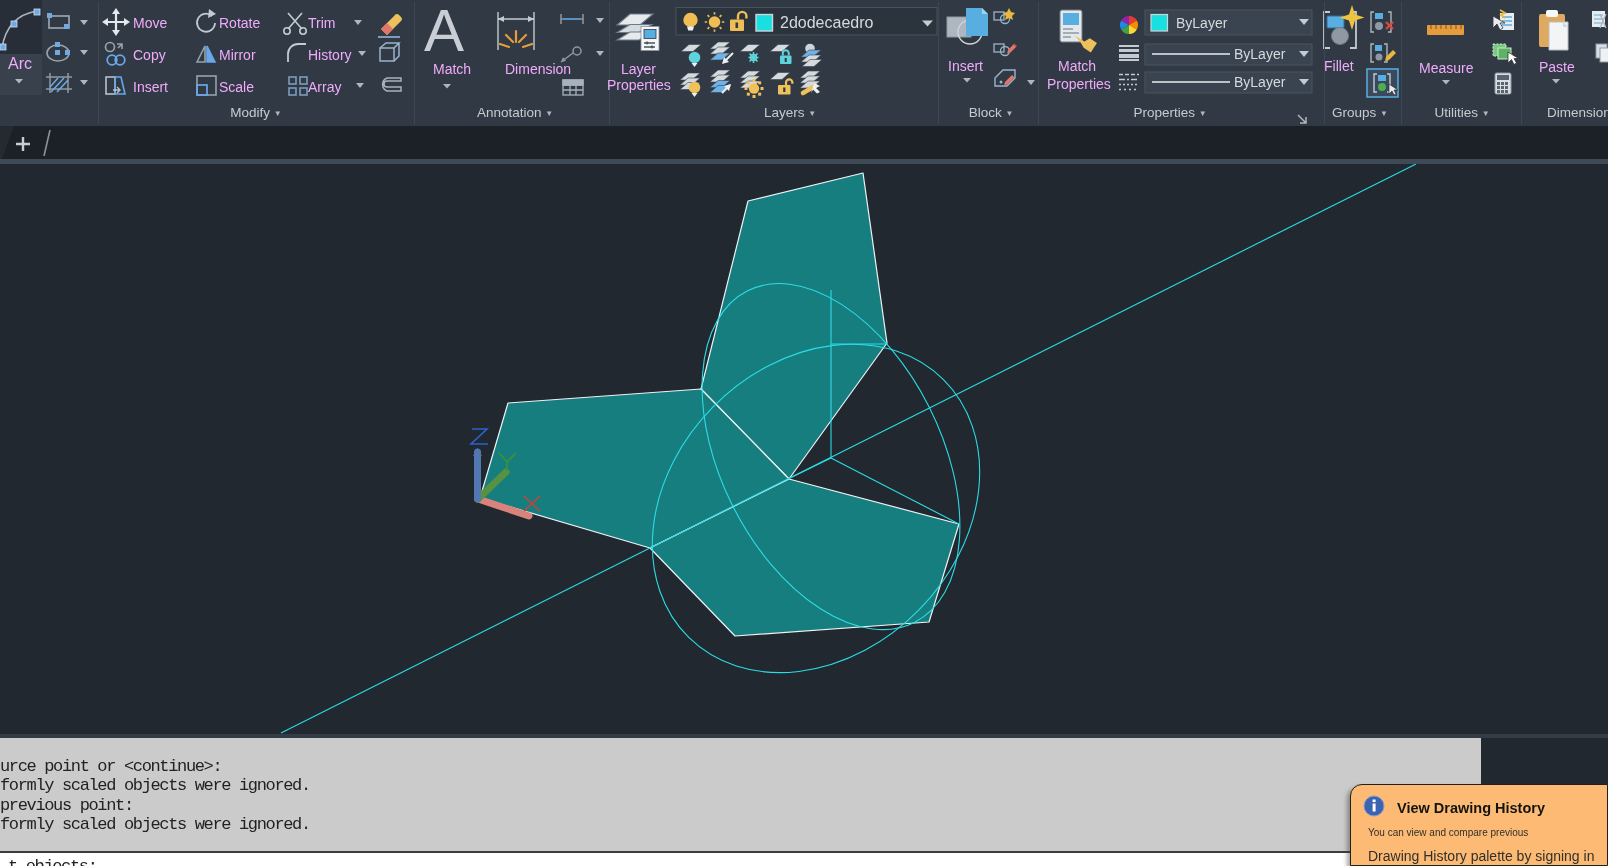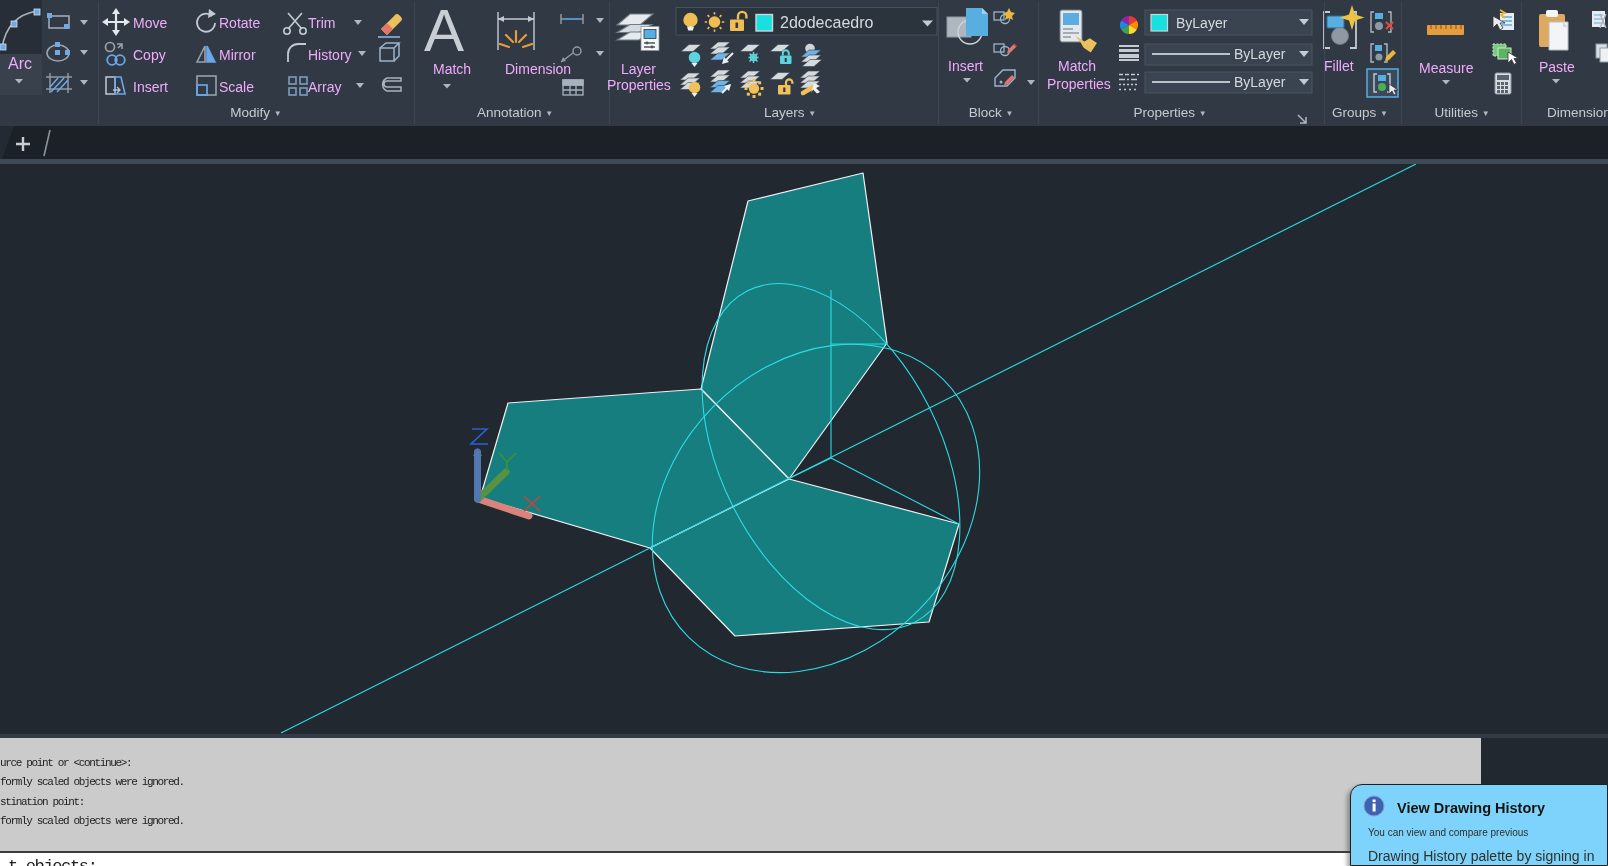--- a/index.html
+++ b/index.html
@@ -7,25 +7,25 @@
 .abs{position:absolute}
 #ribbon{left:0;top:0;width:1608px;height:126px;background:#313a44}
 .sep{position:absolute;top:2px;width:1px;height:122px;background:#222930;border-right:1px solid #3d4752}
 .plabel{position:absolute;top:105px;font-size:13.5px;color:#c5cbd2;white-space:nowrap}
 .plabel .car{font-size:8px;position:relative;top:-1px;color:#aeb6bf}
 .btnlabel{position:absolute;font-size:14px;color:#f0abfc;white-space:nowrap}
 #tabbar{left:0;top:126px;width:1608px;height:33px;background:#1b2127}
 #tabborder{left:0;top:159px;width:1608px;height:5px;background:#3e4a55}
 #canvas{left:0;top:164px;width:1608px;height:570px}
 #strip{left:0;top:734px;width:1608px;height:4px;background:#333b46}
-#cmd{left:0;top:738px;width:1481px;height:113px;background:#cbcbcb;font-family:"Liberation Mono",monospace;font-size:11px;letter-spacing:-1.35px;color:#222}
+#cmd{left:0;top:738px;width:1481px;height:113px;background:#cbcbcb;font-family:"Liberation Mono",monospace;font-size:17px;letter-spacing:-1.35px;color:#222}
 #cmd div{position:absolute;left:0px;white-space:pre}
 #cmdline{left:0;top:851px;width:1608px;height:1.5px;background:#3c3c3c}
 #cmdwhite{left:0;top:852.5px;width:1608px;height:13.5px;background:#ffffff;font-family:"Liberation Mono",monospace;font-size:17px;letter-spacing:-1.35px;color:#222;overflow:hidden}
-#notif{left:1350px;top:784px;width:258px;height:82px;overflow:hidden;background:#7dd3fc;border:1.5px solid #20201c;border-radius:12px 0 0 0;box-shadow:-3px 3px 4px rgba(60,60,60,.45)}
+#notif{left:1350px;top:784px;width:258px;height:82px;overflow:hidden;background:#fdba74;border:1.5px solid #20201c;border-radius:12px 0 0 0;box-shadow:-3px 3px 4px rgba(60,60,60,.45)}
 #notif .title{position:absolute;left:46px;top:15px;font-size:14.5px;font-weight:bold;color:#14140f}
 #notif .b1{position:absolute;left:17px;top:42px;font-size:10px;color:#30302a;white-space:nowrap}
 #notif .b2{position:absolute;left:17px;top:63px;font-size:14px;color:#30302a;white-space:nowrap}
 </style></head>
 <body>
 <div class="abs" id="ribbon">
 <svg width="1608" height="126" style="position:absolute;left:0;top:0">
       <rect x="0" y="0" width="42" height="54" fill="#272e37"></rect>
       <rect x="0" y="54" width="42" height="41" fill="#39424c"></rect>
       <path d="M2,48 Q7,16 37,11" stroke="#aab3bc" fill="none" stroke-width="1.7"></path>
@@ -378,21 +378,21 @@
 <path d="M472,265 h15 l-16,15 h17" stroke="#2b62cc"></path>
 <path d="M499,289 L507,298 M516,289 L507,298 L507,307" stroke="#3f9232"></path>
 <path d="M524,332 L540,347 M540,332 L524,347" stroke="#c04639"></path>
 </g>
 </svg>
 </div>
 <div class="abs" id="strip"></div>
 <div class="abs" id="cmd">
 <div style="top:19px">urce point or &lt;continue&gt;:</div>
 <div style="top:38.3px">formly scaled objects were ignored.</div>
-<div style="top:57.6px">stination point:</div>
+<div style="top:57.6px">previous point:</div>
 <div style="top:76.9px">formly scaled objects were ignored.</div>
 </div>
 <div class="abs" id="cmdline"></div>
 <div class="abs" id="cmdwhite">
     <span style="position:absolute;left:8px;top:4px">t objects:</span>
   </div>
 <div class="abs" id="notif">
 <svg width="36" height="36" style="position:absolute;left:12px;top:10px">
 <circle cx="11" cy="11" r="10" fill="#3c62b4" stroke="#8a9cc4" stroke-width="1"></circle>
 <rect x="9.6" y="8.5" width="3" height="8" fill="#fff"></rect>

